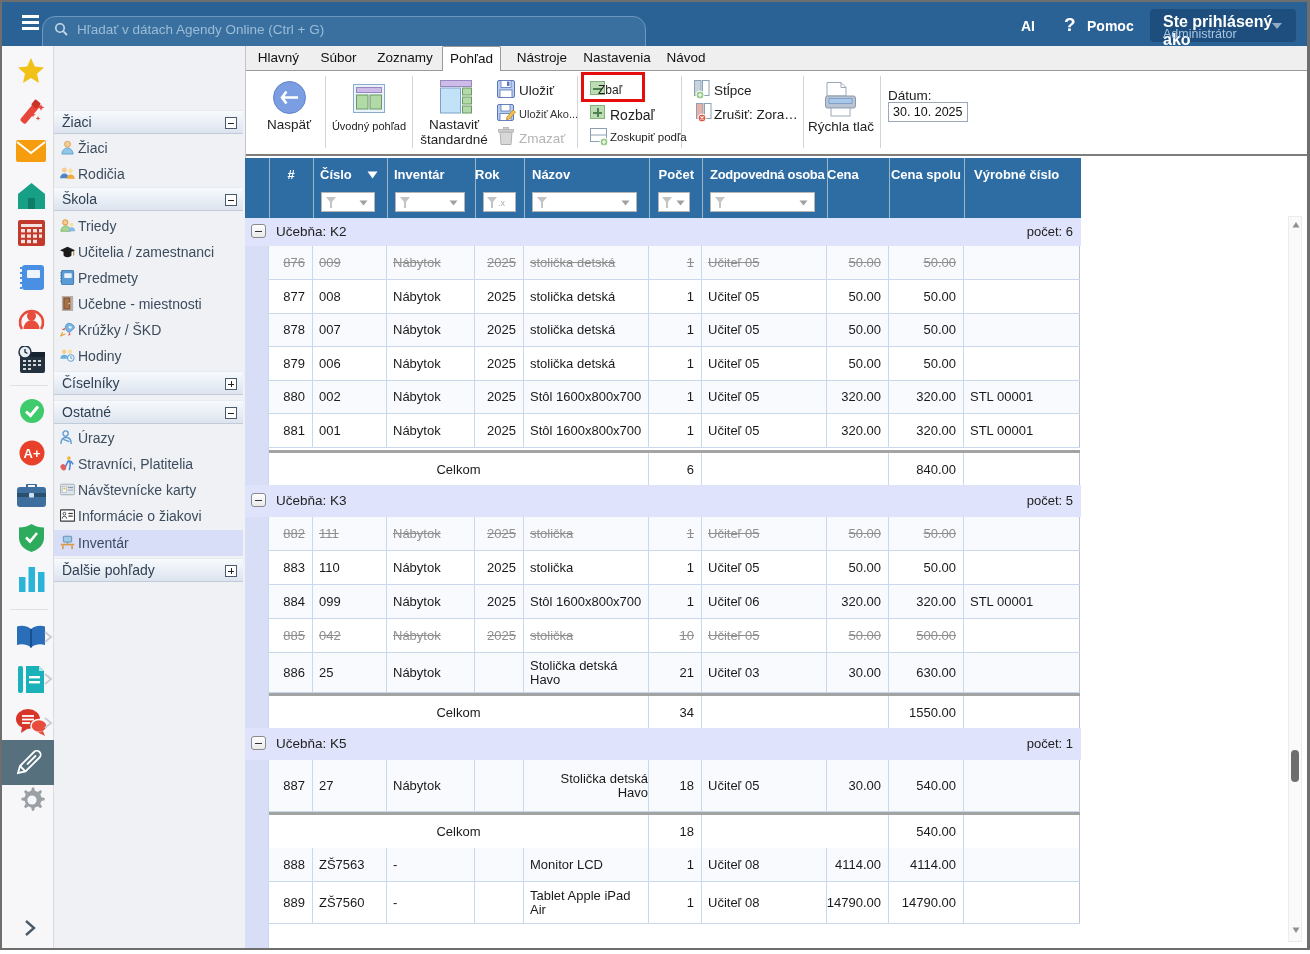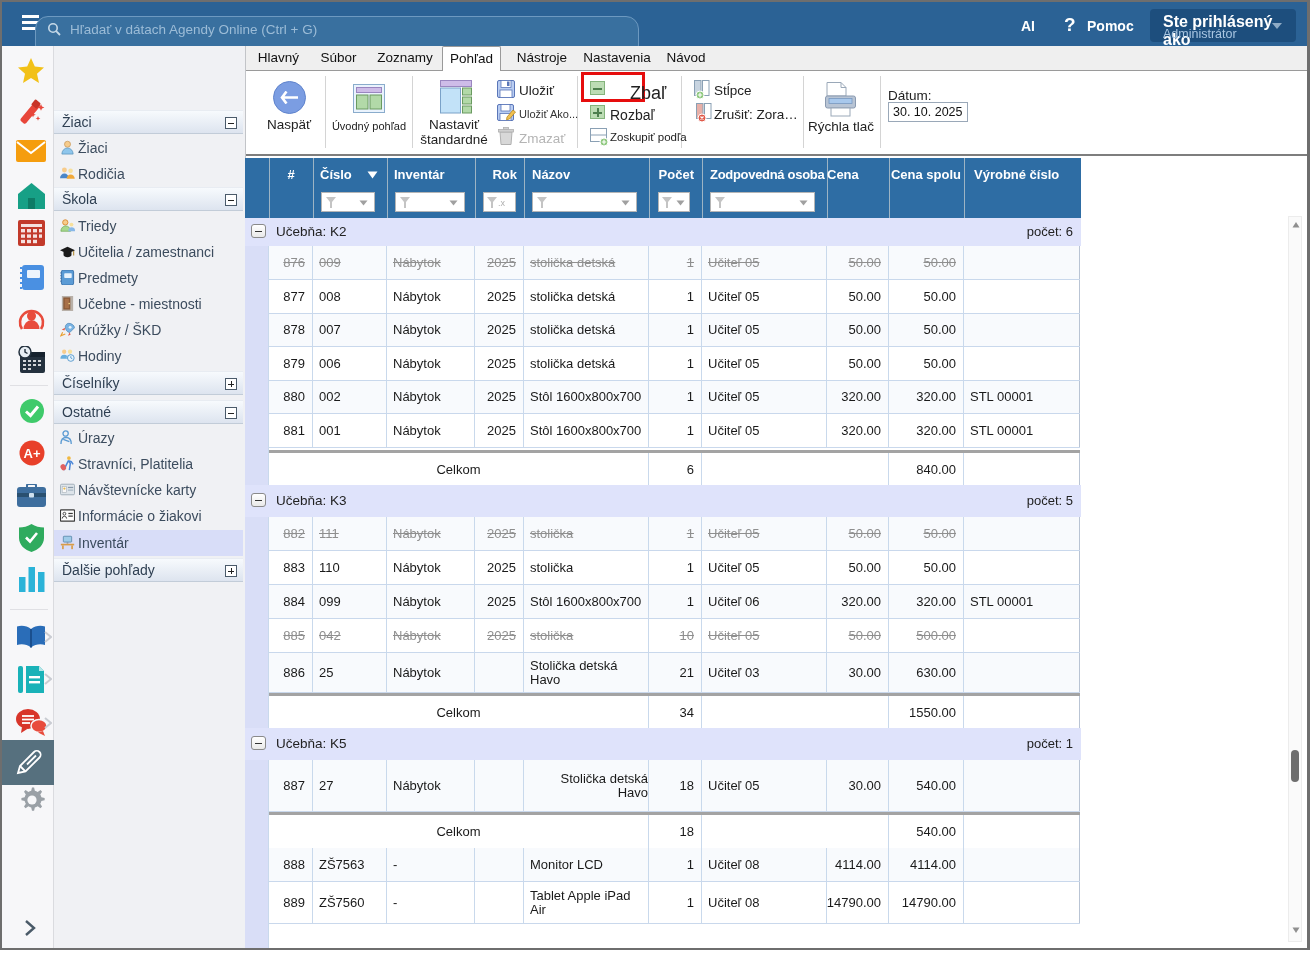--- a/index.html
+++ b/index.html
@@ -3,21 +3,21 @@
 <meta charset="utf-8">
 <style>
   * { margin:0; padding:0; box-sizing:border-box; }
   html,body { width:1310px; height:954px; background:#fff; font-family:"Liberation Sans",sans-serif; }
   #app { position:relative; width:1310px; height:954px; overflow:hidden; }
   .abs { position:absolute; }
   
   .wb { position:absolute; background:#6e6e6e; }
   
   #topbar { position:absolute; left:2px; top:2px; width:1306px; height:44px; background:#2b6295; }
-  #search { position:absolute; left:33px; top:14px; width:604px; height:42px; border-radius:13px; background:#39709f; border:1px solid #6d99c0; }
+  #search { position:absolute; left:40px; top:14px; width:604px; height:42px; border-radius:13px; background:#39709f; border:1px solid #6d99c0; }
   #search .ph { position:absolute; left:34px; top:5px; font-size:13.5px; color:#9cbcd7; }
   .tbtxt { position:absolute; color:#fff; font-weight:bold; font-size:14px; }
   #userbox { position:absolute; left:1148px; top:7px; width:146px; height:33px; background:#1d4e7d; border-radius:4px; }
   
   #iconstrip { position:absolute; left:2px; top:46px; width:52px; height:902px; background:#f7f7f9; border-right:1px solid #dadbdf; }
   #menu { position:absolute; left:54px; top:46px; width:192px; height:902px; background:#f0f1f4; border-right:1px solid #c2c4c8; }
   #logo { position:absolute; left:0; top:0; width:189px; height:64px; background:#f4f5f7; }
   .sechdr { position:absolute; left:0; width:189px; height:24px; background:linear-gradient(#f7fafd,#dde4ef); border-top:1px solid #e8ecf2; border-bottom:1px solid #c2ccd8; }
   .sechdr .t { position:absolute; left:8px; top:3px; font-size:14px; color:#2e3f52; }
   .pm { position:absolute; right:6px; top:6px; width:12px; height:12px; background:#fff; border:1px solid #4a5a6a; }
@@ -433,21 +433,21 @@
       <svg class="abs" style="left:252px;top:56px;" width="16" height="18" viewBox="0 0 16 18">
         <path d="M2 5 L14 5 L13 17.5 L3 17.5 Z" fill="#d8d8d8" stroke="#b0b0b0" stroke-width="1"></path>
         <rect x="0.5" y="2.5" width="15" height="2.5" fill="#d0d0d0" stroke="#b0b0b0" stroke-width="0.8"></rect>
         <rect x="5.5" y="0.5" width="5" height="2" fill="#d0d0d0" stroke="#b0b0b0" stroke-width="0.8"></rect>
       </svg>
       <div class="tlbl gray" style="left:273px;top:60px;">Zmazať</div>
       <div class="abs" style="left:335px;top:1px;width:64px;height:30px;border:3.5px solid #e60d0d;"></div>
       <div class="abs" style="left:344px;top:10px;width:15px;height:14px;background:#bcdcb4;border:1px solid #84b47c;">
           <div class="abs" style="left:2px;top:5.5px;width:9px;height:2px;background:#4e7f4e;"></div>
         </div>
-      <div class="tlbl" style="left:384px;top:12px;font-size:18px;">Zbaľ</div>
+      <div class="tlbl" style="left:352px;top:12px;font-size:12px;">Zbaľ</div>
       <div class="abs" style="left:344px;top:34px;width:15px;height:14px;background:#bcdcb4;border:1px solid #84b47c;">
           <div class="abs" style="left:2px;top:5.5px;width:9px;height:2px;background:#4e7f4e;"></div>
           <div class="abs" style="left:5.5px;top:2px;width:2px;height:9px;background:#4e7f4e;"></div>
         </div>
       <div class="tlbl" style="left:364px;top:36px;font-size:14px;">Rozbaľ</div>
       <svg class="abs" style="left:344px;top:57px;" width="19" height="18" viewBox="0 0 19 18">
         <rect x="0.5" y="0.5" width="16" height="13" fill="#fff" stroke="#8aa0b4" stroke-width="1"></rect>
         <line x1="0.5" y1="7" x2="16.5" y2="7" stroke="#8aa0b4" stroke-width="1"></line>
         <circle cx="14" cy="14" r="4" fill="#8ec87e" stroke="#fff" stroke-width="1"></circle>
         <path d="M14 11.8 L14 16.2 M11.8 14 L16.2 14" stroke="#fff" stroke-width="1.2"></path>
@@ -490,21 +490,21 @@
           <div class="hsep" style="left:457px;"></div>
           <div class="hsep" style="left:582px;"></div>
           <div class="hsep" style="left:644px;"></div>
           <div class="hsep" style="left:719px;"></div>
         <div class="htxt" style="left:24px;width:44px;text-align:center;">#</div>
         <div class="htxt" style="left:75px;">Číslo</div>
         <svg class="abs" style="left:122px;top:13px;" width="11" height="8" viewBox="0 0 11 8">
             <path d="M0.5 0.5 L10.5 0.5 L5.5 7.5 Z" fill="#fff"></path>
           </svg>
         <div class="htxt" style="left:149px;">Inventár</div>
-        <div class="htxt" style="left:230px;width:42px;text-align:right;">Rok</div>
+        <div class="htxt" style="left:230px;width:42px;text-align:left;">Rok</div>
         <div class="htxt" style="left:287px;">Názov</div>
         <div class="htxt" style="left:404px;width:45px;text-align:right;">Počet</div>
         <div class="htxt" style="left:465px;letter-spacing:-0.3px;">Zodpovedná osoba</div>
         <div class="htxt" style="left:582px;width:54px;text-align:left;">Cena</div>
         <div class="htxt" style="left:644px;width:72px;text-align:right;">Cena spolu</div>
         <div class="htxt" style="left:729px;">Výrobné číslo</div>
         <div class="fbox" style="left:76px;width:54px;">
           <svg class="abs" style="left:4px;top:4px;" width="10" height="11" viewBox="0 0 10 11">
               <path d="M0 0 L10 0 L6 5 L6 11 L4 11 L4 5 Z" fill="#c4c4c4"></path>
             </svg>

